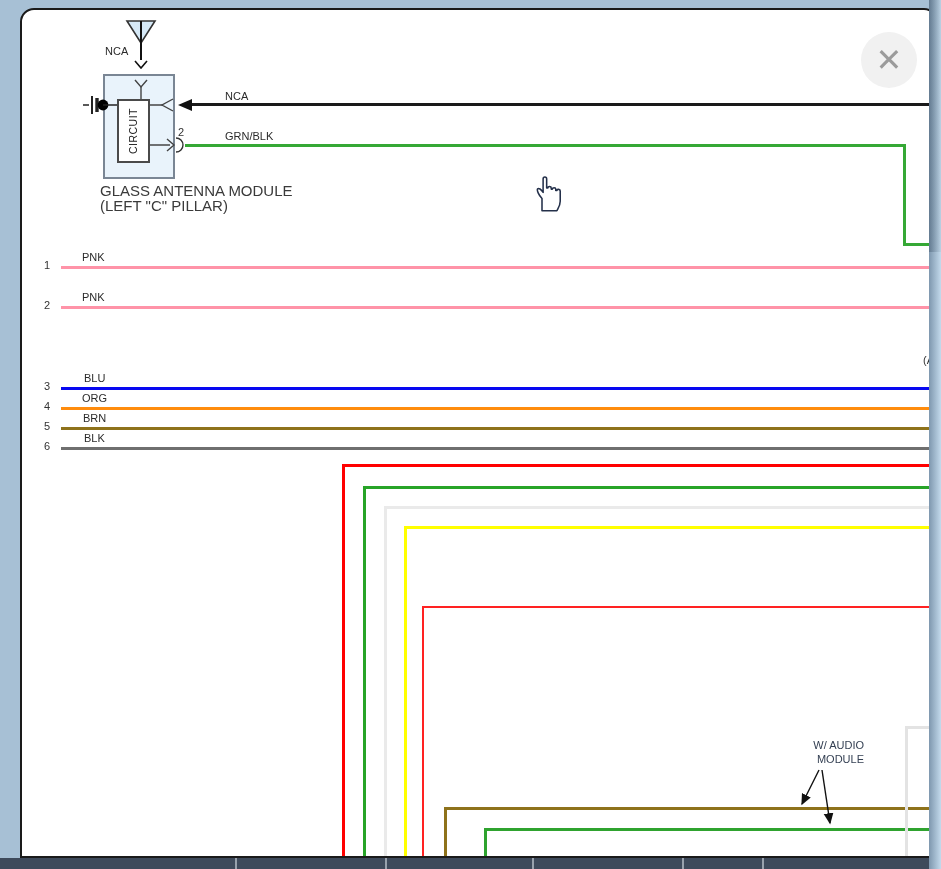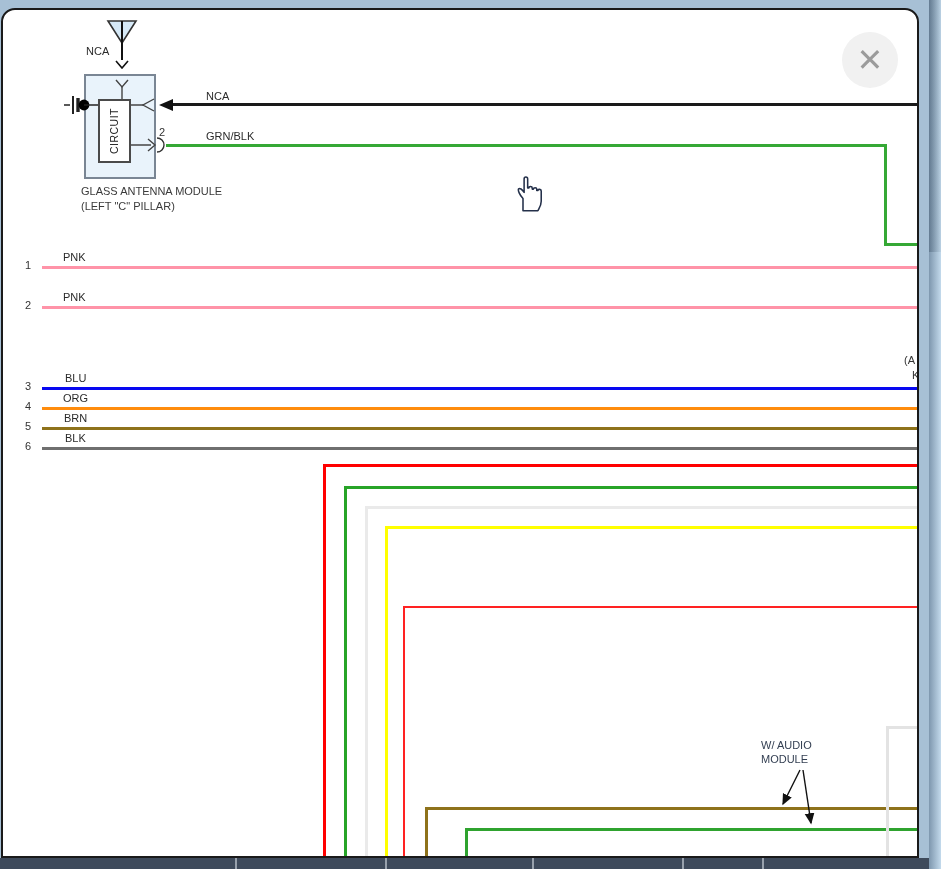--- a/index.html
+++ b/index.html
@@ -1,55 +1,55 @@
 <!DOCTYPE html>
 <html><head>
 <meta charset="utf-8">
 <title>Wiring Diagram Viewer</title>
 <style>
   html,body{margin:0;padding:0;}
   body{font-family:"Liberation Sans","DejaVu Sans",sans-serif;}
   .stage{position:relative;width:941px;height:869px;background:#a7c0d5;overflow:hidden;}
 
   
-  .panel{position:absolute;left:1px;top:8px;width:918px;height:850px;background:#ffffff;
+  .panel{position:absolute;left:20px;top:8px;width:918px;height:850px;background:#ffffff;
          border:2px solid #1a1a1a;border-radius:14px 14px 0 0;box-sizing:border-box;overflow:hidden;}
 
   
   .vscroll{position:absolute;left:929px;top:0;width:12px;height:869px;
            background:linear-gradient(to right,#7e97ae,#c3daec);}
   .vscroll .thumb{position:absolute;left:0;top:0;width:100%;height:252px;
            background:linear-gradient(to right,rgba(30,50,70,.28),rgba(30,50,70,.05));}
 
   
   .bottombar{position:absolute;left:0;top:858px;width:929px;height:11px;background:#3e4a5b;}
   .bottombar .sep{position:absolute;top:0;width:2px;height:11px;background:#98a1ac;}
   .lbl{position:absolute;font-size:11px;color:#2b2b2b;white-space:nowrap;line-height:13px;}
-  .cap{position:absolute;font-size:11px;color:#3a3a3a;white-space:nowrap;line-height:14px;}
+  .cap{position:absolute;font-size:15px;color:#3a3a3a;white-space:nowrap;line-height:14px;}
   .pinnum{position:absolute;font-size:11px;color:#333;width:14px;text-align:center;line-height:13px;}
 
   .hwire{position:absolute;height:3px;}
   .vwire{position:absolute;width:3px;}
   .corner{position:absolute;border-style:solid;background:transparent;box-sizing:border-box;}
 
   
   .module-box{position:absolute;left:81px;top:64px;width:72px;height:105px;background:#e9f3fb;
               border:2px solid #7a8694;box-sizing:border-box;}
   .circuit-box{position:absolute;left:95px;top:89px;width:33px;height:64px;background:#ffffff;
               border:2px solid #4a4a4a;box-sizing:border-box;}
   .circuit-label{position:absolute;left:95px;top:89px;width:33px;height:64px;display:flex;
               align-items:center;justify-content:center;}
   .circuit-label span{transform:rotate(-90deg);font-size:10.5px;color:#222;letter-spacing:.5px;white-space:nowrap;}
 
   
   .close-btn{position:absolute;left:839px;top:22px;width:56px;height:56px;border-radius:50%;
              background:#f1f1f1;display:flex;align-items:center;justify-content:center;
              color:#9b9b9b;font-size:32px;font-weight:bold;cursor:pointer;user-select:none;}
 
-  .annot{position:absolute;font-size:11px;color:#333f52;text-align:left;line-height:14px;white-space:nowrap;}
+  .annot{position:absolute;font-size:11px;color:#333f52;text-align:right;line-height:14px;white-space:nowrap;}
   .cliptext{position:absolute;font-size:11px;color:#333;white-space:nowrap;}
   svg{position:absolute;overflow:visible;}
 </style>
 </head>
 <body>
 
 <div class="stage">
 
   <div class="panel">
 

